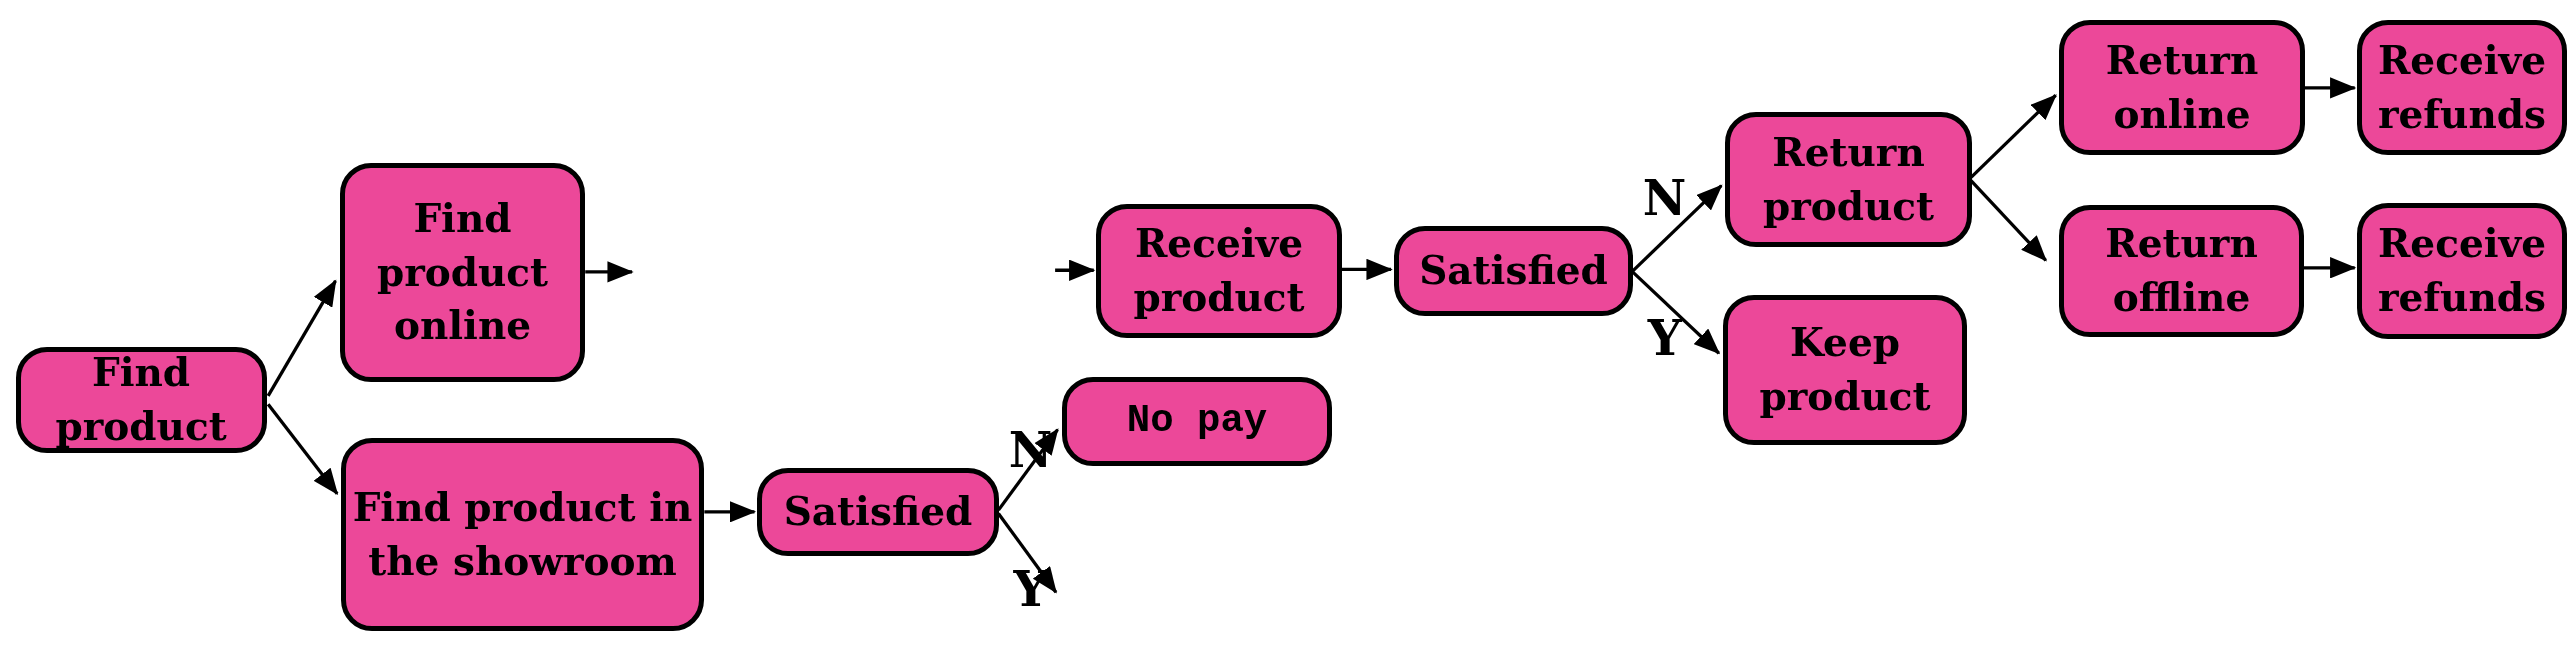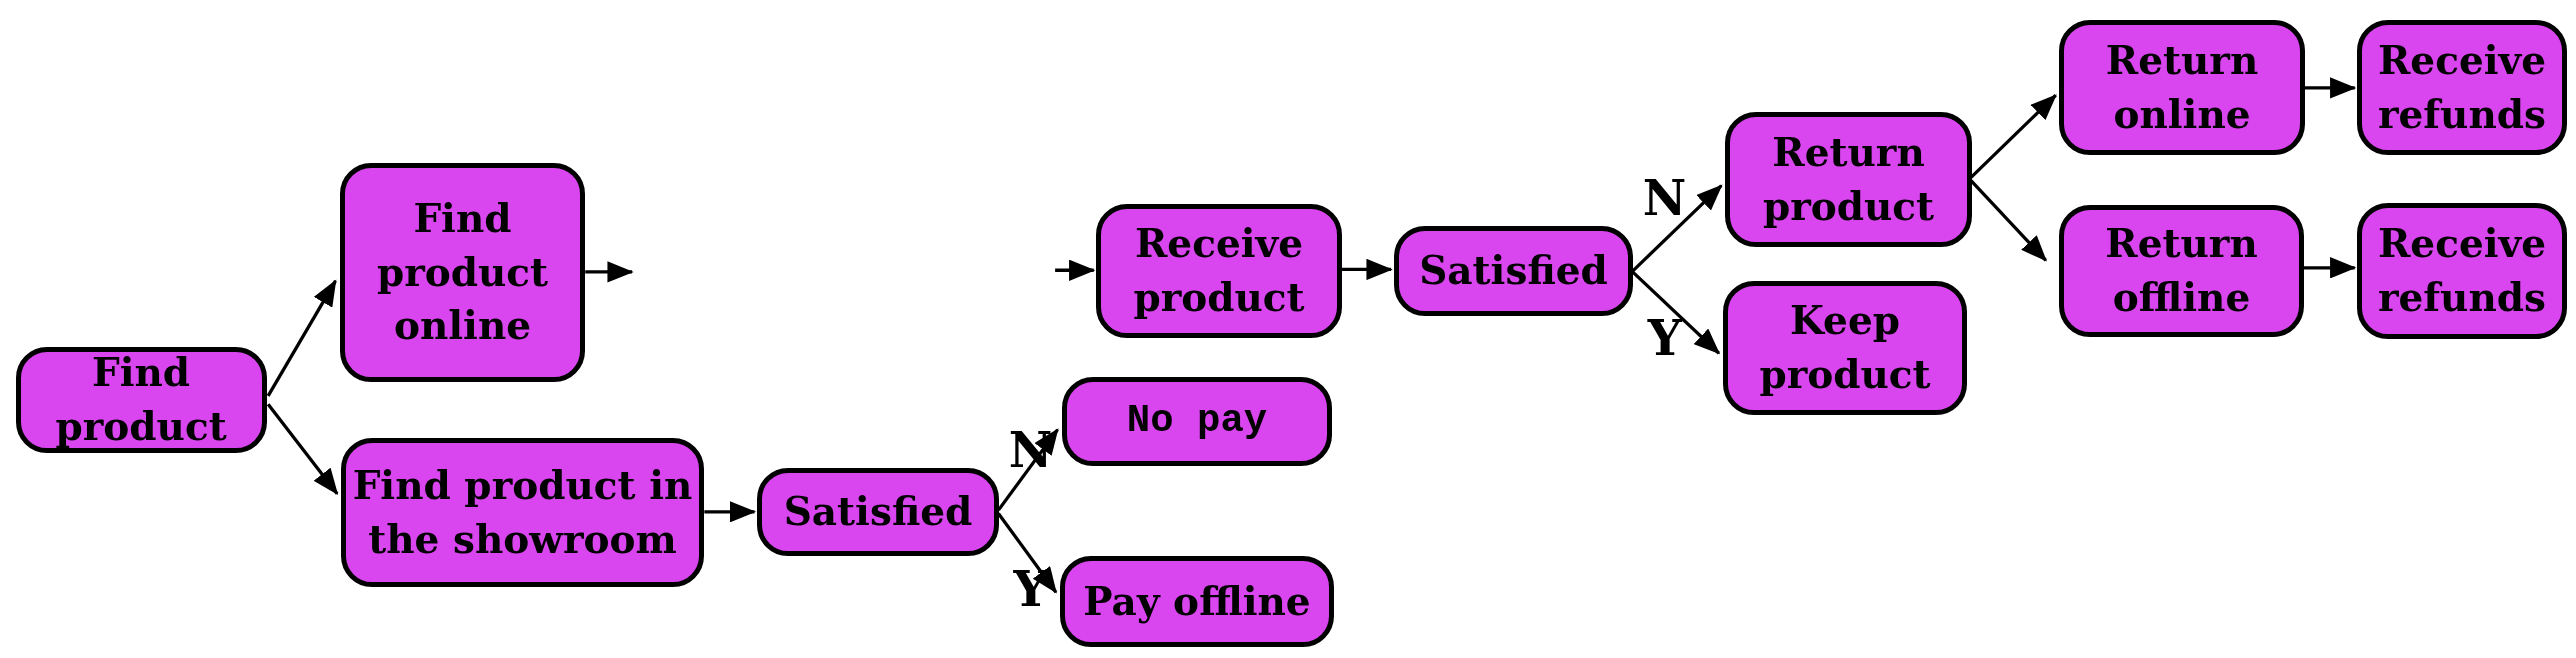--- a/index.html
+++ b/index.html
@@ -20,21 +20,21 @@
     left: 0;
     top: 0;
     width: 2576px;
     height: 658px;
   }
   .node {
     position: absolute;
     box-sizing: border-box;
     border: 5px solid #000000;
     border-radius: 31px;
-    background: #d946ef;
+    background: #ec4899;
     display: flex;
     align-items: center;
     justify-content: center;
     text-align: center;
   }
   .node .lbl {
     white-space: pre-line;
     font-weight: 700;
     font-size: 39px;
     line-height: 1.38;
@@ -120,21 +120,21 @@
 
   <div class="node" style="left:1394px; top:226px; width:239px; height:90px;">
     <span class="lbl">Satisfied</span>
   </div>
 
   <div class="node" style="left:1725px; top:112px; width:247px; height:135px;">
     <span class="lbl">Return
 product</span>
   </div>
 
-  <div class="node" style="left:1723px; top:281px; width:244px; height:134px;">
+  <div class="node" style="left:1723px; top:295px; width:244px; height:150px;">
     <span class="lbl">Keep
 product</span>
   </div>
 
   <div class="node" style="left:2059px; top:20px; width:246px; height:135px;">
     <span class="lbl">Return
 online</span>
   </div>
 
   <div class="node" style="left:2357px; top:20px; width:210px; height:135px;">
@@ -145,31 +145,28 @@
   <div class="node" style="left:2059px; top:205px; width:245px; height:132px;">
     <span class="lbl">Return
 offline</span>
   </div>
 
   <div class="node" style="left:2357px; top:203px; width:210px; height:136px;">
     <span class="lbl">Receive
 refunds</span>
   </div>
 
-  <div class="node" style="left:341px; top:438px; width:363px; height:149px;">
+  <div class="node" style="left:341px; top:438px; width:363px; height:193px;">
     <span class="lbl">Find product in
 the showroom</span>
   </div>
 
   <div class="node" style="left:757px; top:468px; width:242px; height:88px;">
     <span class="lbl">Satisfied</span>
   </div>
 
   <div class="node" style="left:1062px; top:377px; width:270px; height:89px;font-family:Liberation Mono, monospace;">
     <span class="lbl">No pay</span>
   </div>
 
-  <div class="node" style="left:1060px; top:556px; width:274px; height:91px;">
-    <span class="lbl">Pay offline</span>
-  </div>
 
 </div>
 
 
 </body></html>

